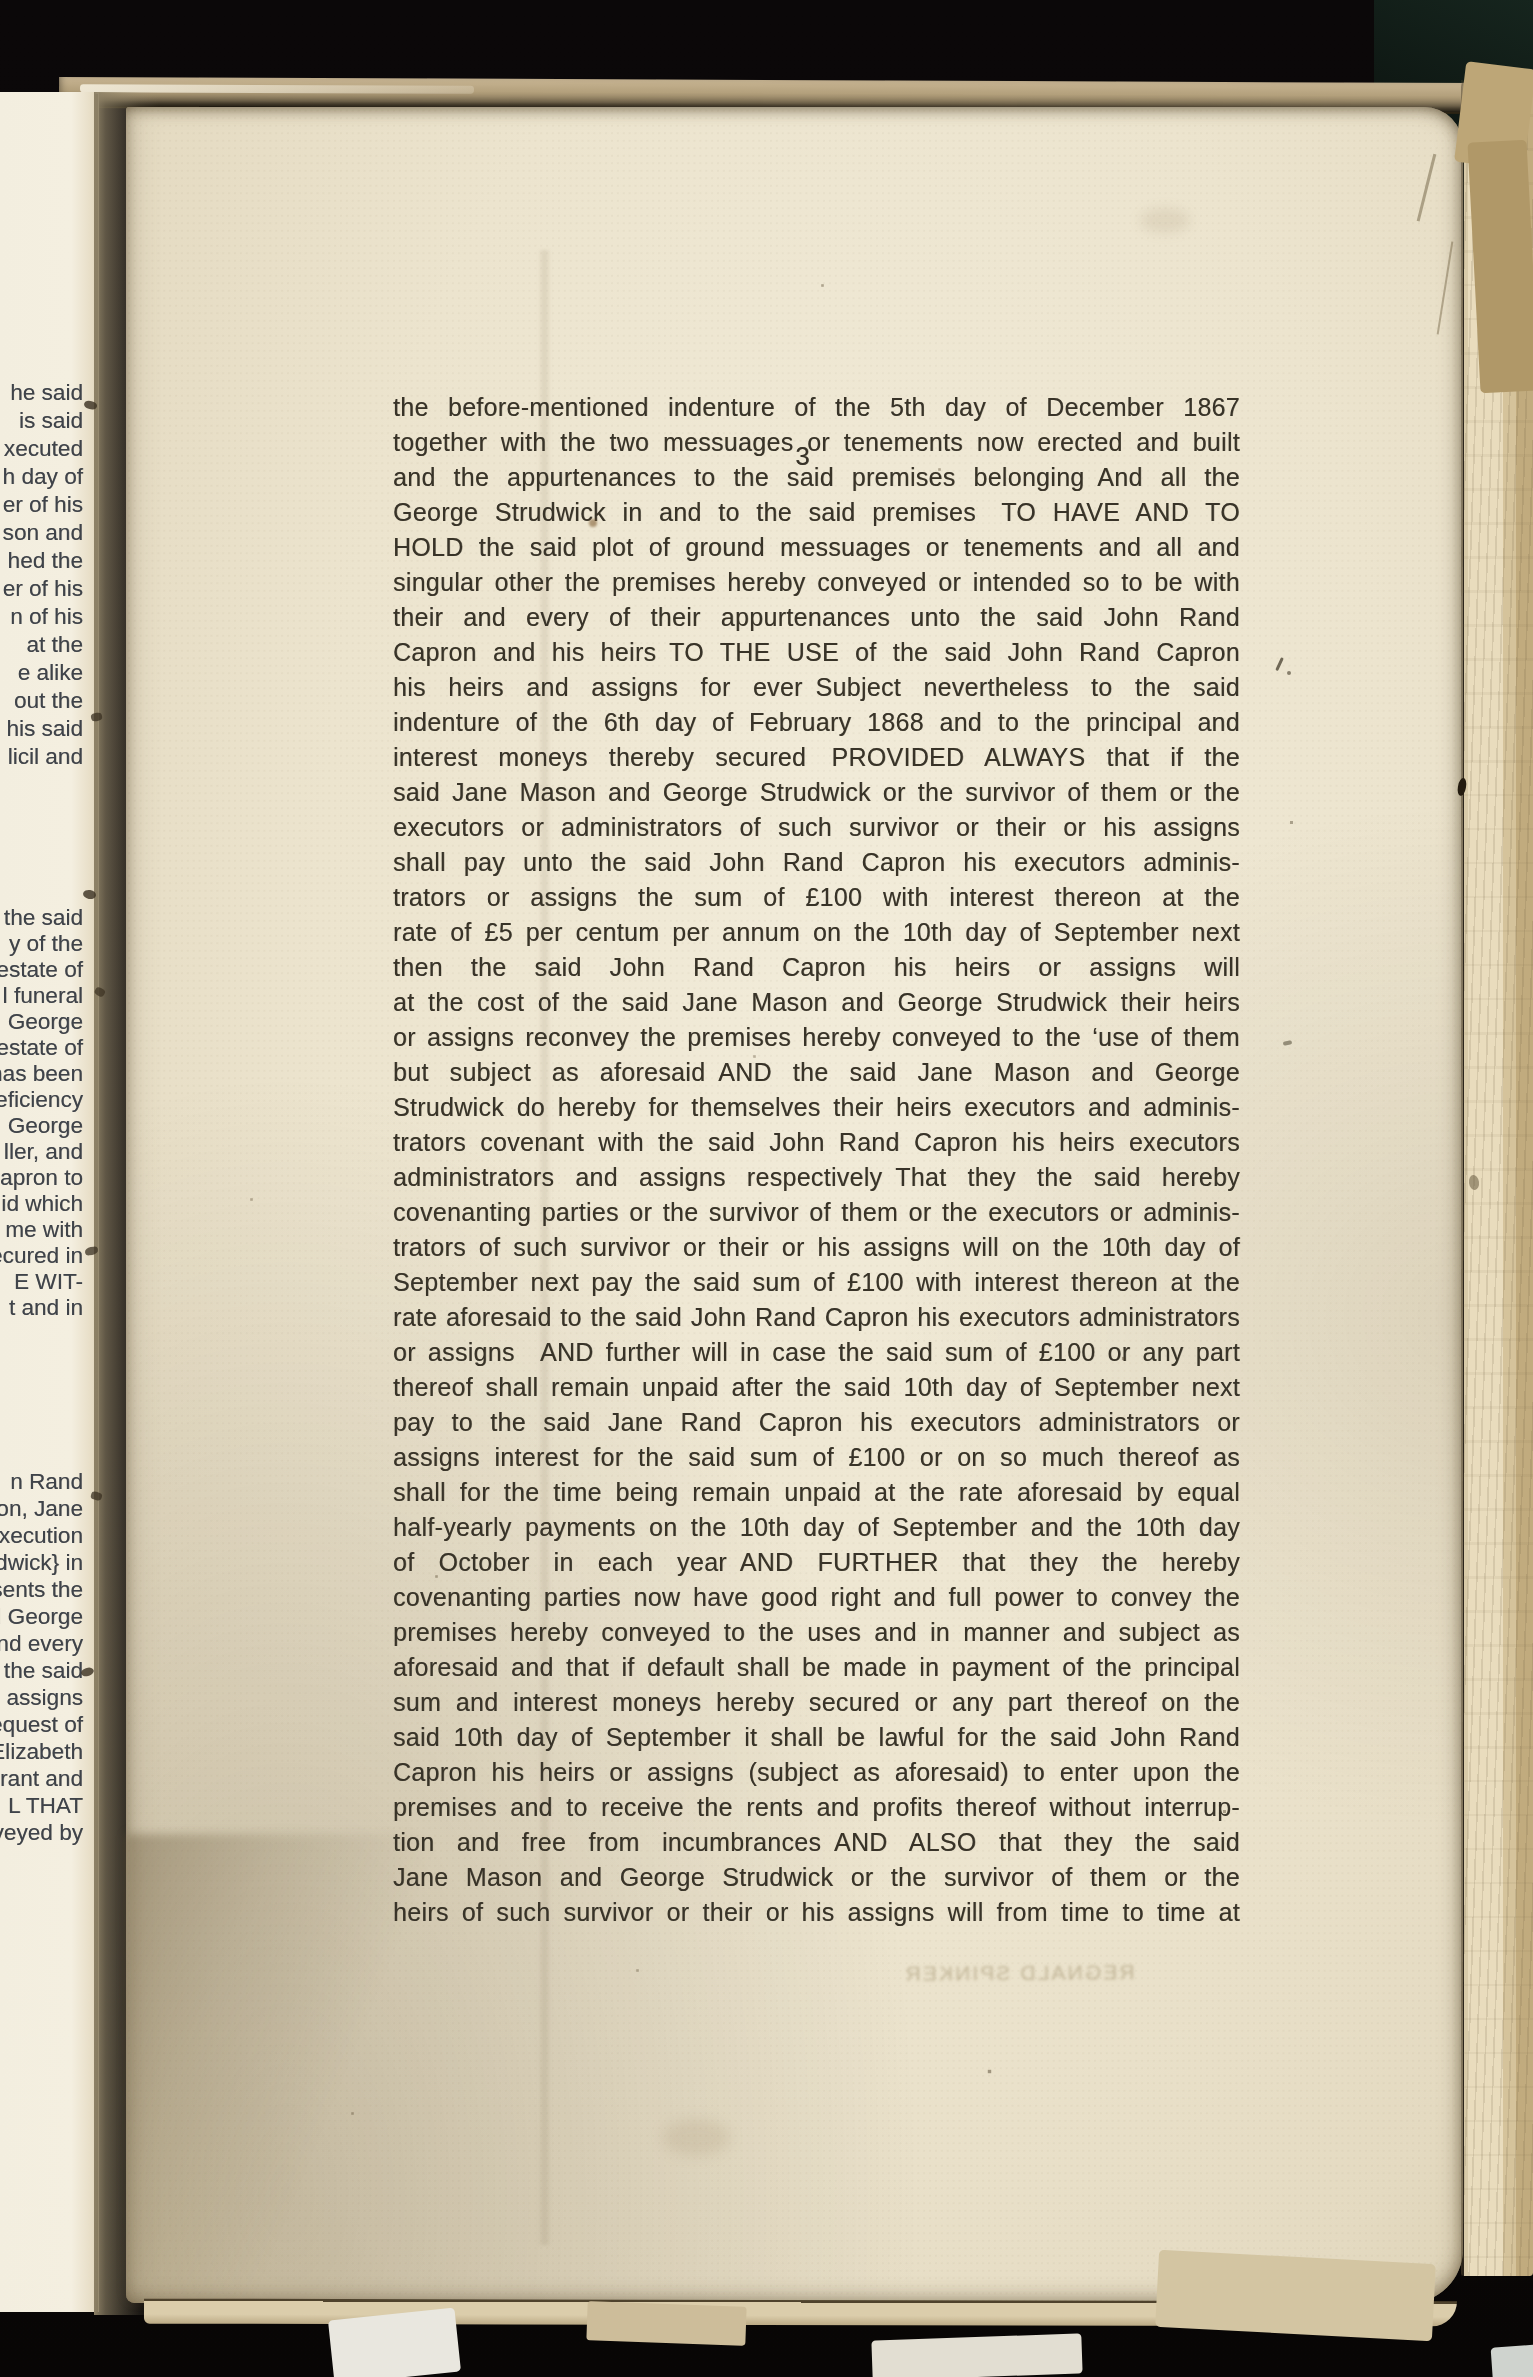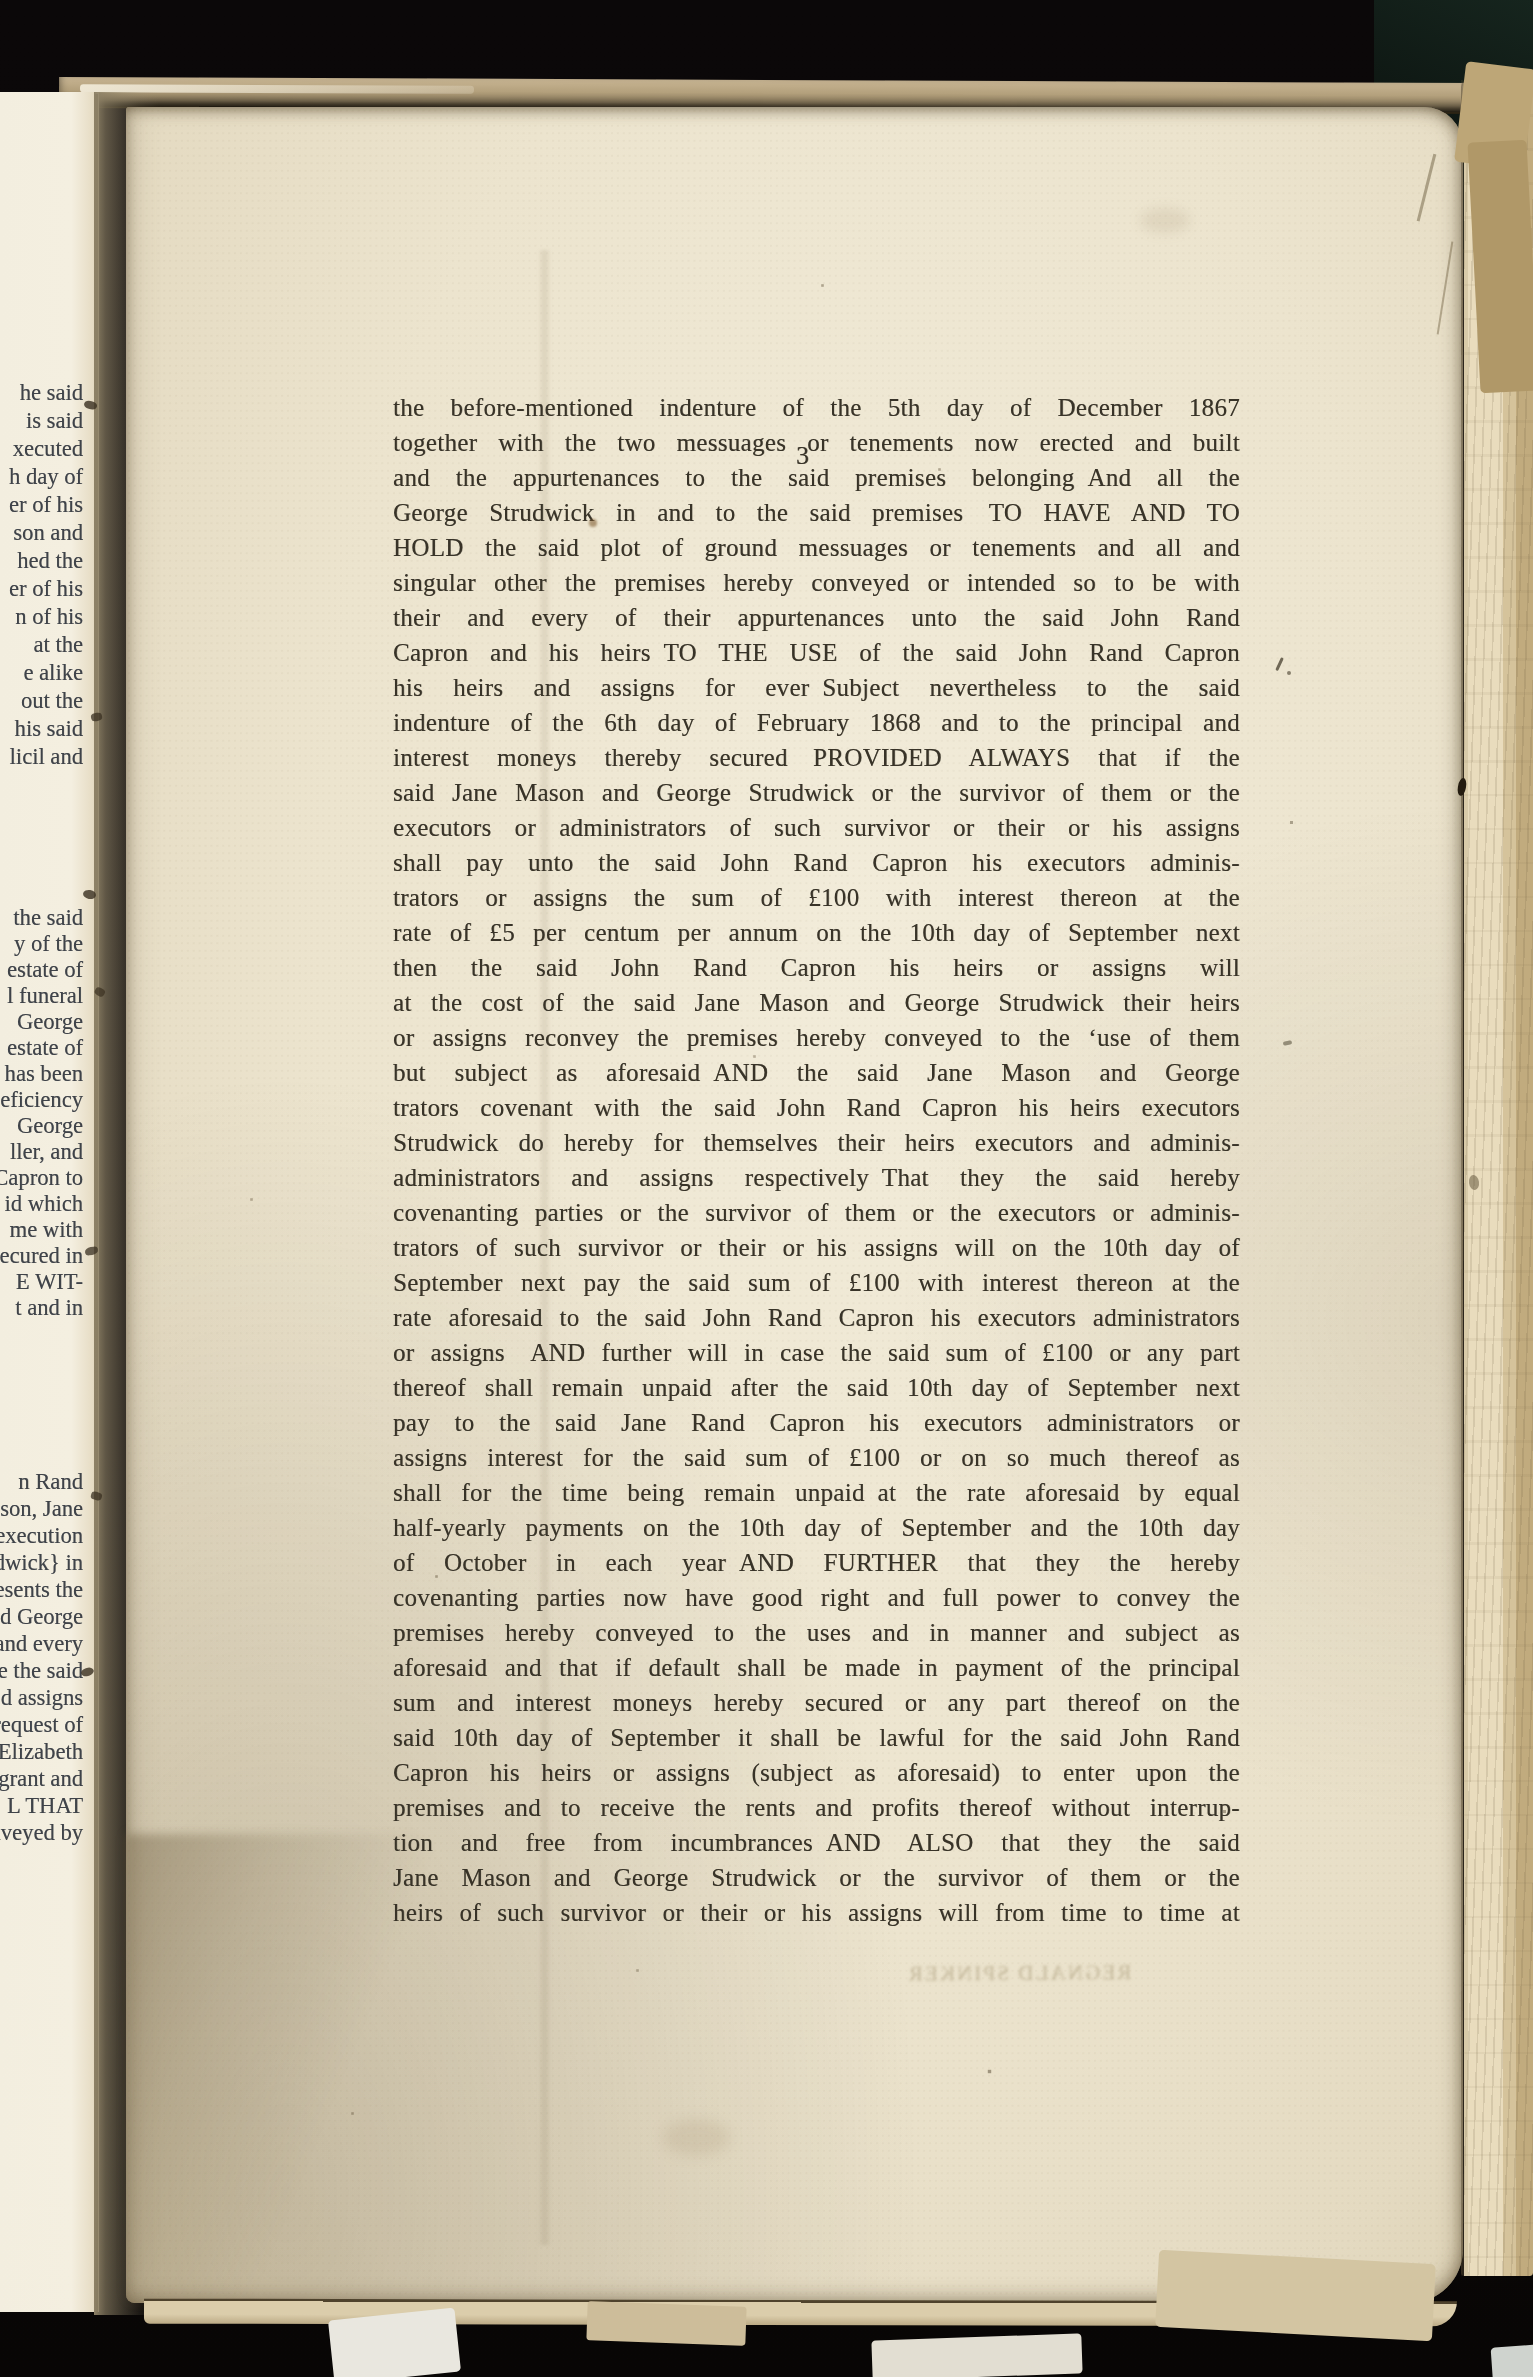--- a/index.html
+++ b/index.html
@@ -1,19 +1,19 @@
 <!DOCTYPE html>
 <html style="font-size:13.4px"><head>
 <meta charset="utf-8">
 <style>
   html,body{margin:0;padding:0;background:#000;}
   .stage{
     position:relative;width:1533px;height:2377px;overflow:hidden;
     background:linear-gradient(180deg,#0b0809 0%,#0a0708 60%,#080605 100%);
-    font-family:Liberation Serif, serif;
+    font-family:Liberation Sans, sans-serif;
   }
   
   .top-edge-strip{
     position:absolute;left:59px;top:80px;width:1420px;height:28.5px;
     background:linear-gradient(180deg,#c9b694 0%,#b3a07c 45%,#8a7a5c 80%,#4a3f2b 100%);
     border-bottom:2.5px solid #2c2414;transform:rotate(.25deg);
     box-shadow:0 -5px 8.4px rgba(0,0,0,.55) inset;
   }
   .top-edge-highlight{
     position:absolute;left:80px;top:85px;width:394px;height:7.5px;
@@ -219,22 +219,22 @@
         <div class="doc-line">interest moneys thereby secured PROVIDED ALWAYS that if the</div>
         <div class="doc-line">said Jane Mason and George Strudwick or the survivor of them or the</div>
         <div class="doc-line">executors or administrators of such survivor or their or his assigns</div>
         <div class="doc-line">shall pay unto the said John Rand Capron his executors adminis-</div>
         <div class="doc-line">trators or assigns the sum of £100 with interest thereon at the</div>
         <div class="doc-line">rate of £5 per centum per annum on the 10th day of September next</div>
         <div class="doc-line">then the said John Rand Capron his heirs or assigns will</div>
         <div class="doc-line">at the cost of the said Jane Mason and George Strudwick their heirs</div>
         <div class="doc-line">or assigns reconvey the premises hereby conveyed to the ‘use of them</div>
         <div class="doc-line">but subject as aforesaid AND the said Jane Mason and George</div>
+        <div class="doc-line">Strudwick do hereby for themselves their heirs executors and adminis-</div>
         <div class="doc-line">trators covenant with the said John Rand Capron his heirs executors</div>
-        <div class="doc-line">Strudwick do hereby for themselves their heirs executors and adminis-</div>
         <div class="doc-line">administrators and assigns respectively That they the said hereby</div>
         <div class="doc-line">covenanting parties or the survivor of them or the executors or adminis-</div>
         <div class="doc-line">trators of such survivor or their or his assigns will on the 10th day of</div>
         <div class="doc-line">September next pay the said sum of £100 with interest thereon at the</div>
         <div class="doc-line">rate aforesaid to the said John Rand Capron his executors administrators</div>
         <div class="doc-line">or assigns AND further will in case the said sum of £100 or any part</div>
         <div class="doc-line">thereof shall remain unpaid after the said 10th day of September next</div>
         <div class="doc-line">pay to the said Jane Rand Capron his executors administrators or</div>
         <div class="doc-line">assigns interest for the said sum of £100 or on so much thereof as</div>
         <div class="doc-line">shall for the time being remain unpaid at the rate aforesaid by equal</div>

